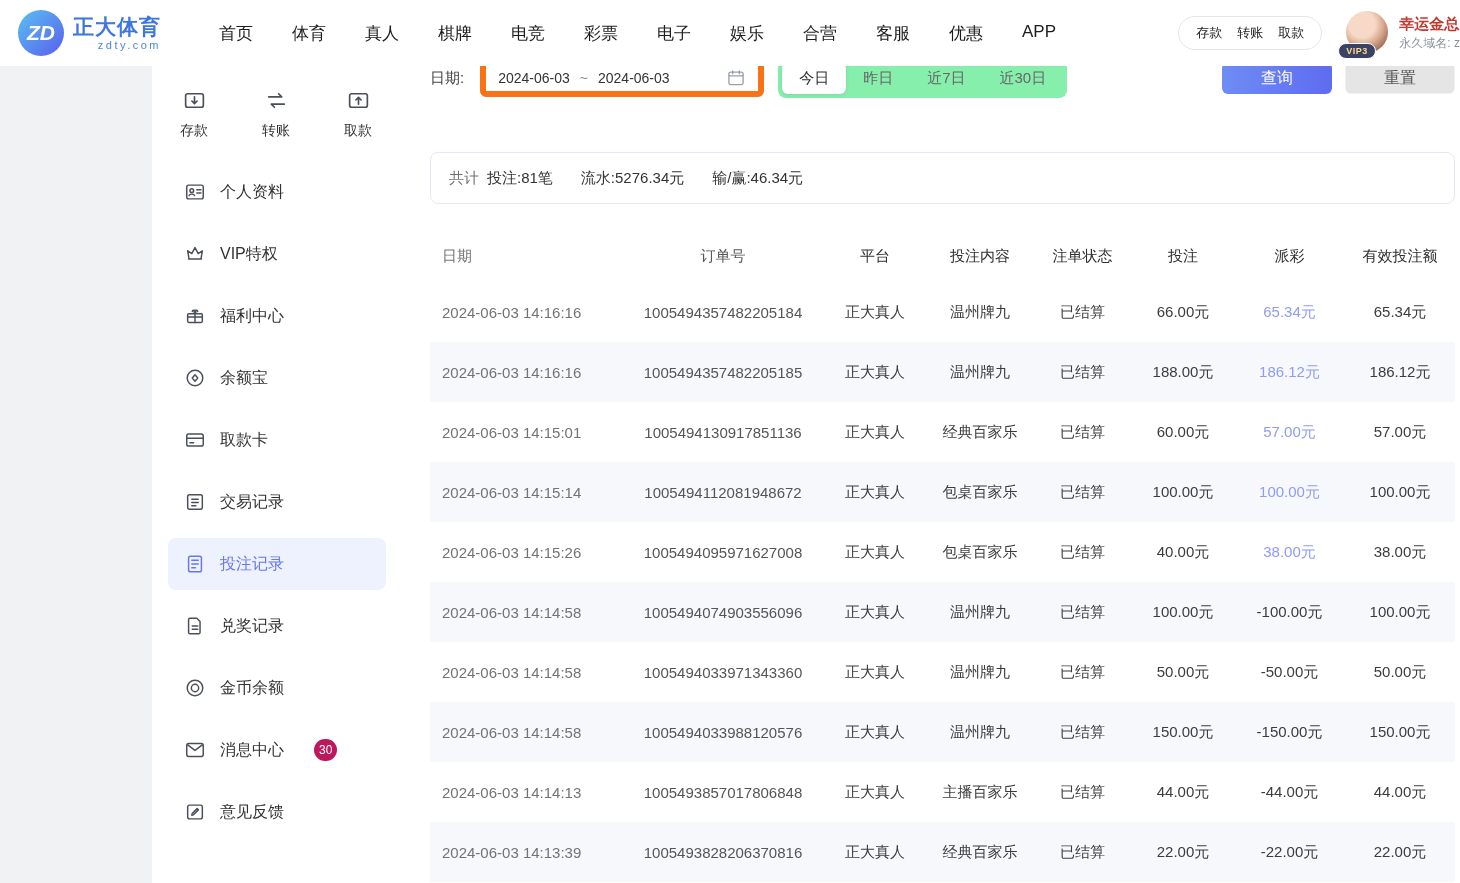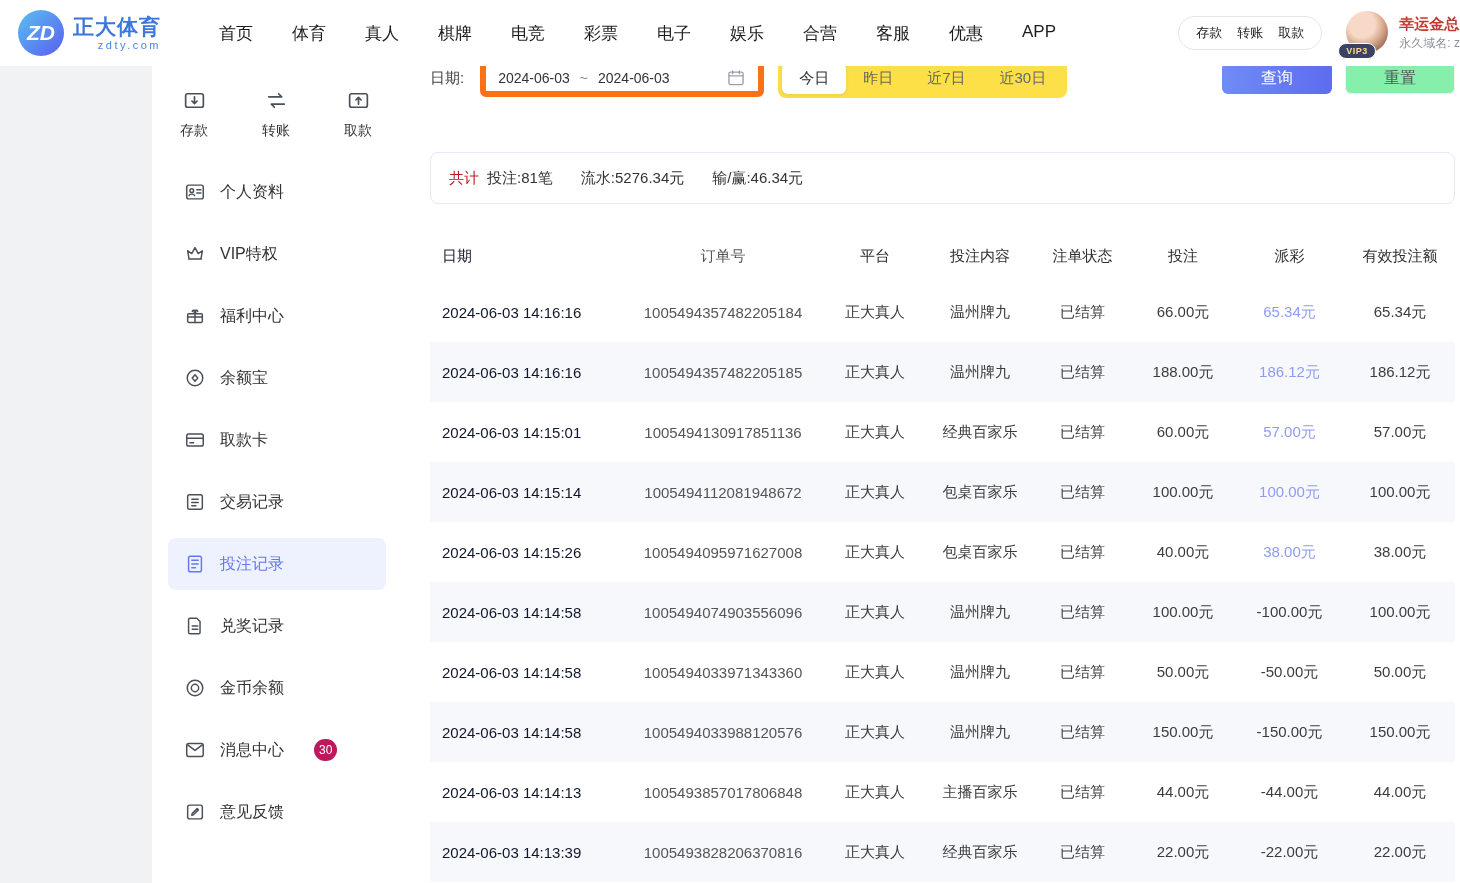--- a/index.html
+++ b/index.html
@@ -42,39 +42,39 @@
   .badge { margin-left:16px; min-width:22px; height:22px; border-radius:11px; background:#be185d; color:#fff; font-size:12px; display:flex; align-items:center; justify-content:center; padding:0 5px; }
 
   
   .filter-row { position:absolute; left:430px; top:58px; width:1025px; height:40px; display:flex; align-items:center; }
   .date-label { font-size:15px; color:#444; margin-right:16px; white-space:nowrap; }
   .date-box { width:284px; height:38px; background:#fff; border:6px solid #f97316; border-radius:6px; display:flex; align-items:center; padding:0 12px; gap:10px; cursor:pointer; }
   .date-val { font-size:14px; color:#333; }
   .date-sep { font-size:14px; color:#888; }
   .date-box .ic { margin-left:auto; }
   .date-box .ic svg { width:20px; height:20px; color:#9aa0ab; display:block; }
-  .range-group { display:flex; align-items:center; background:#fde047; border-radius:8px; padding:4px; margin-left:14px; }
+  .range-group { display:flex; align-items:center; background:#86efac; border-radius:8px; padding:4px; margin-left:14px; }
   .range-btn { font-size:15px; color:#666; padding:6px 17px; border-radius:6px; cursor:pointer; white-space:nowrap; }
   .range-btn.active { background:#fff; color:#2b2b2b; box-shadow:0 1px 4px rgba(30,40,90,.10); }
   .btn-query { margin-left:auto; width:110px; height:32px; border:none; border-radius:6px; background:linear-gradient(90deg,#6f8cf5,#5e6cf0); color:#fff; font-size:16px; cursor:pointer; font-family:inherit; }
-  .btn-reset { margin-left:13px; width:110px; height:32px; border:1px solid #f0f1f4; border-radius:6px; background:#86efac; color:#555; font-size:16px; cursor:pointer; font-family:inherit; }
+  .btn-reset { margin-left:13px; width:110px; height:32px; border:1px solid #f0f1f4; border-radius:6px; background:#e5e5e5; color:#555; font-size:16px; cursor:pointer; font-family:inherit; }
 
   
   .summary { position:absolute; left:430px; top:152px; width:1025px; height:52px; background:#fff; border:1px solid #e4e8f6; border-radius:8px; display:flex; align-items:center; padding:0 18px; }
-  .summary .lbl { font-size:15px; color:#b91c1c; margin-right:8px; }
+  .summary .lbl { font-size:15px; color:#737373; margin-right:8px; }
   .summary .stat { font-size:15px; color:#333; margin-right:28px; white-space:nowrap; }
 
   
   .bet-table { position:absolute; left:430px; top:230px; width:1025px; }
   .thead, .trow { display:grid; grid-template-columns:193px 200px 104px 106px 99px 102px 111px 110px; align-items:center; }
   .thead { height:52px; font-size:15px; color:#2f2f2f; }
   .trow { height:60px; font-size:15px; color:#3c3c3c; }
   .trow.alt { background:#f7f8fb; }
   .cell { text-align:center; white-space:nowrap; }
-  .cell.c0 { text-align:left; padding-left:12px; color:#0f172a; }
+  .cell.c0 { text-align:left; padding-left:12px; color:#737373; }
   .cell.c1 { color:#555; }
   .cell.pos { color:#8f9cf3; }
 </style>
 </head>
 <body>
 
 <div class="header">
   <div class="logo">
     <div class="logo-mark">ZD</div>
     <div>

